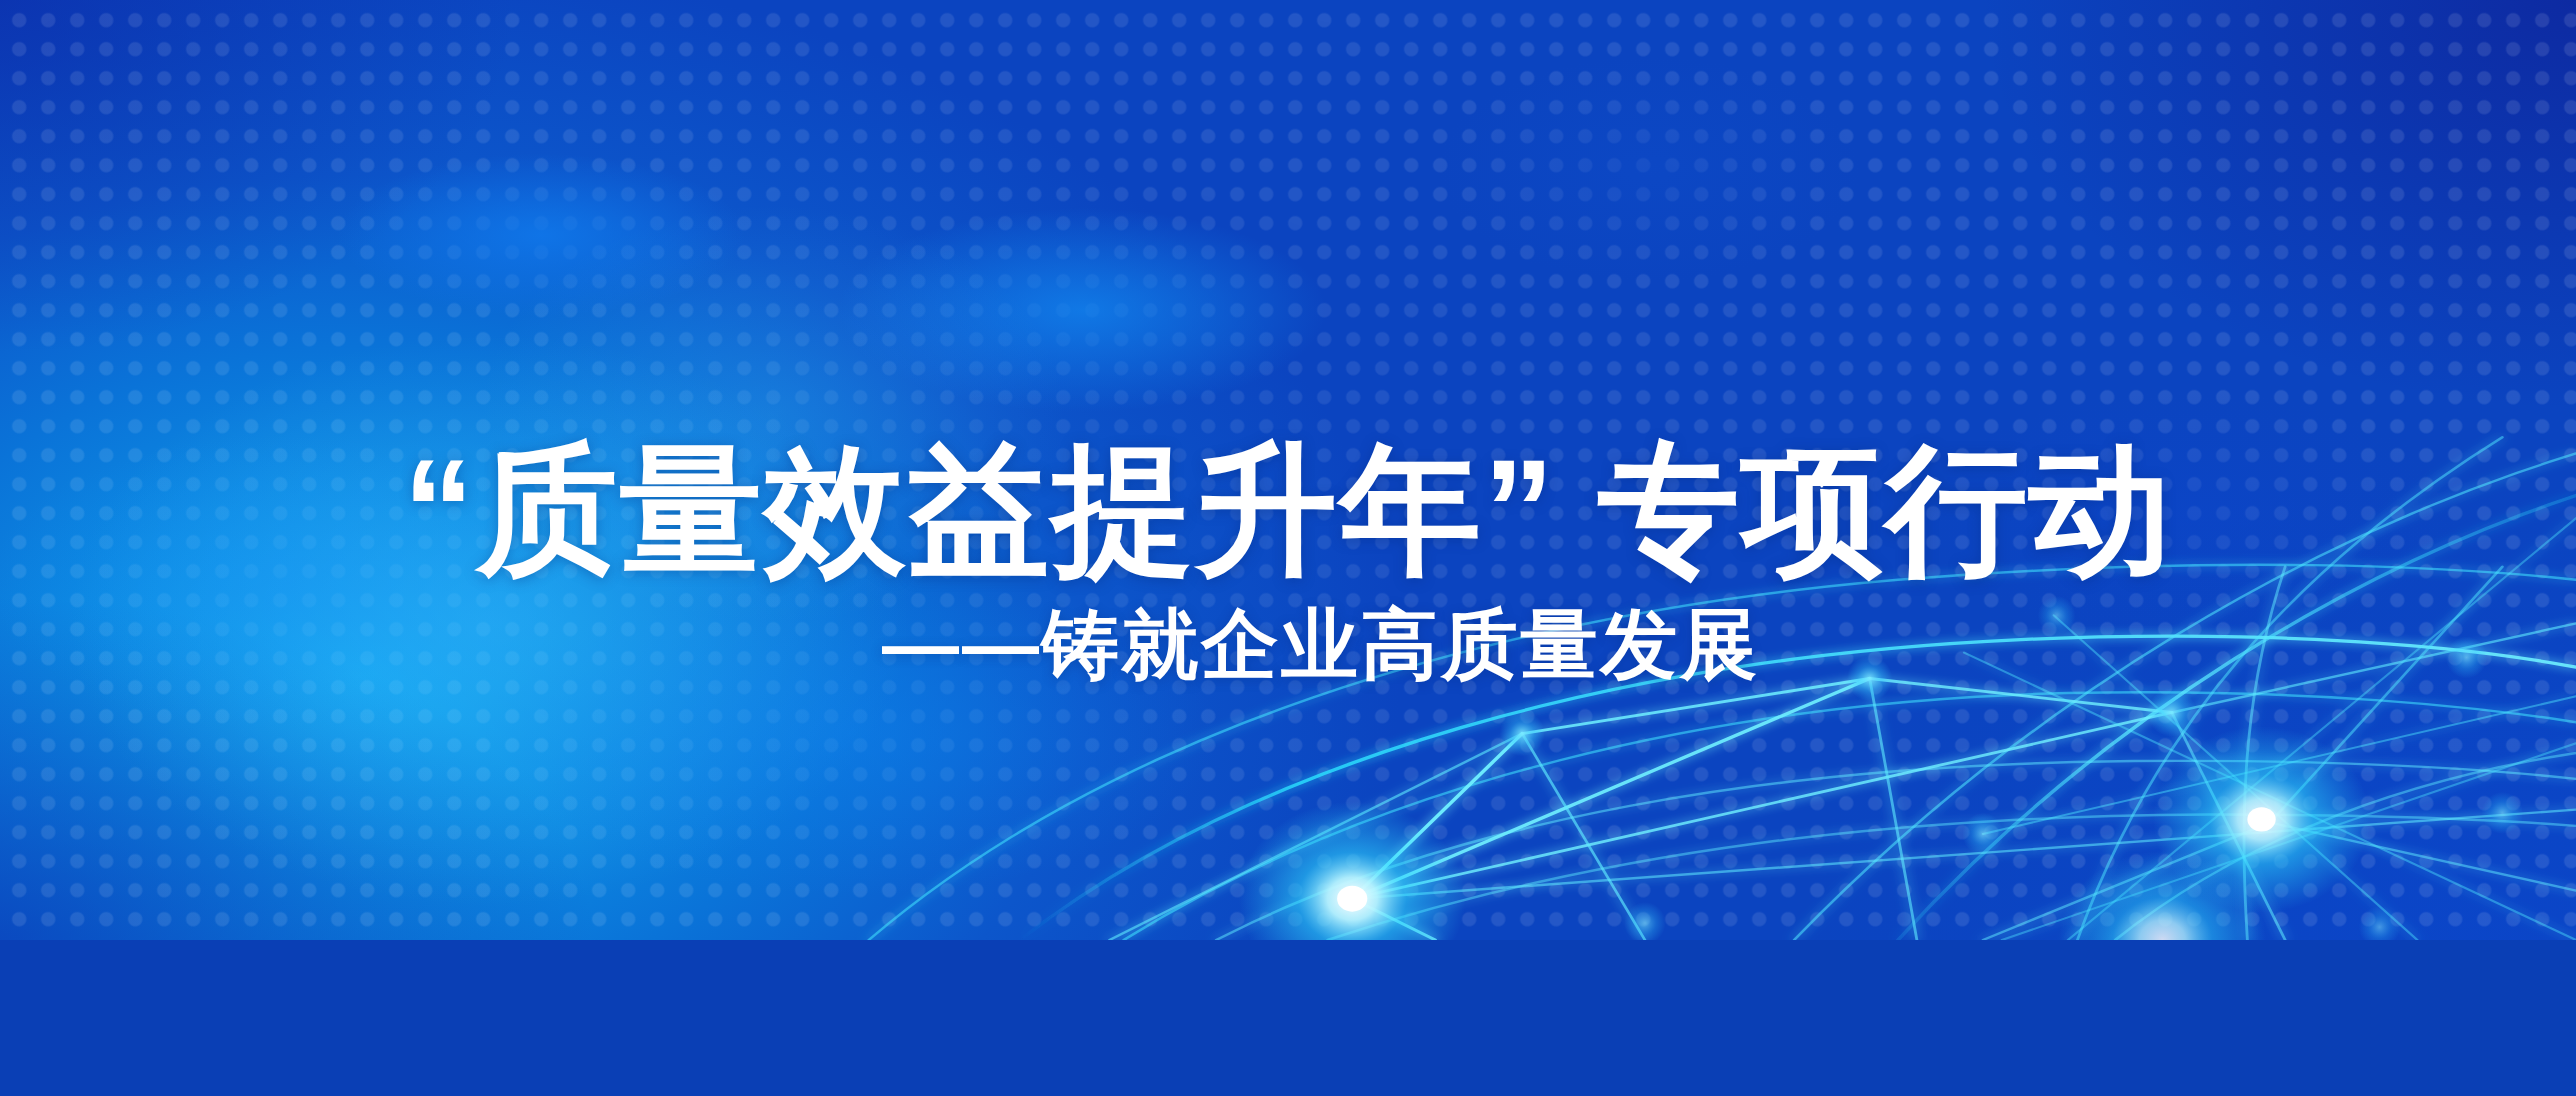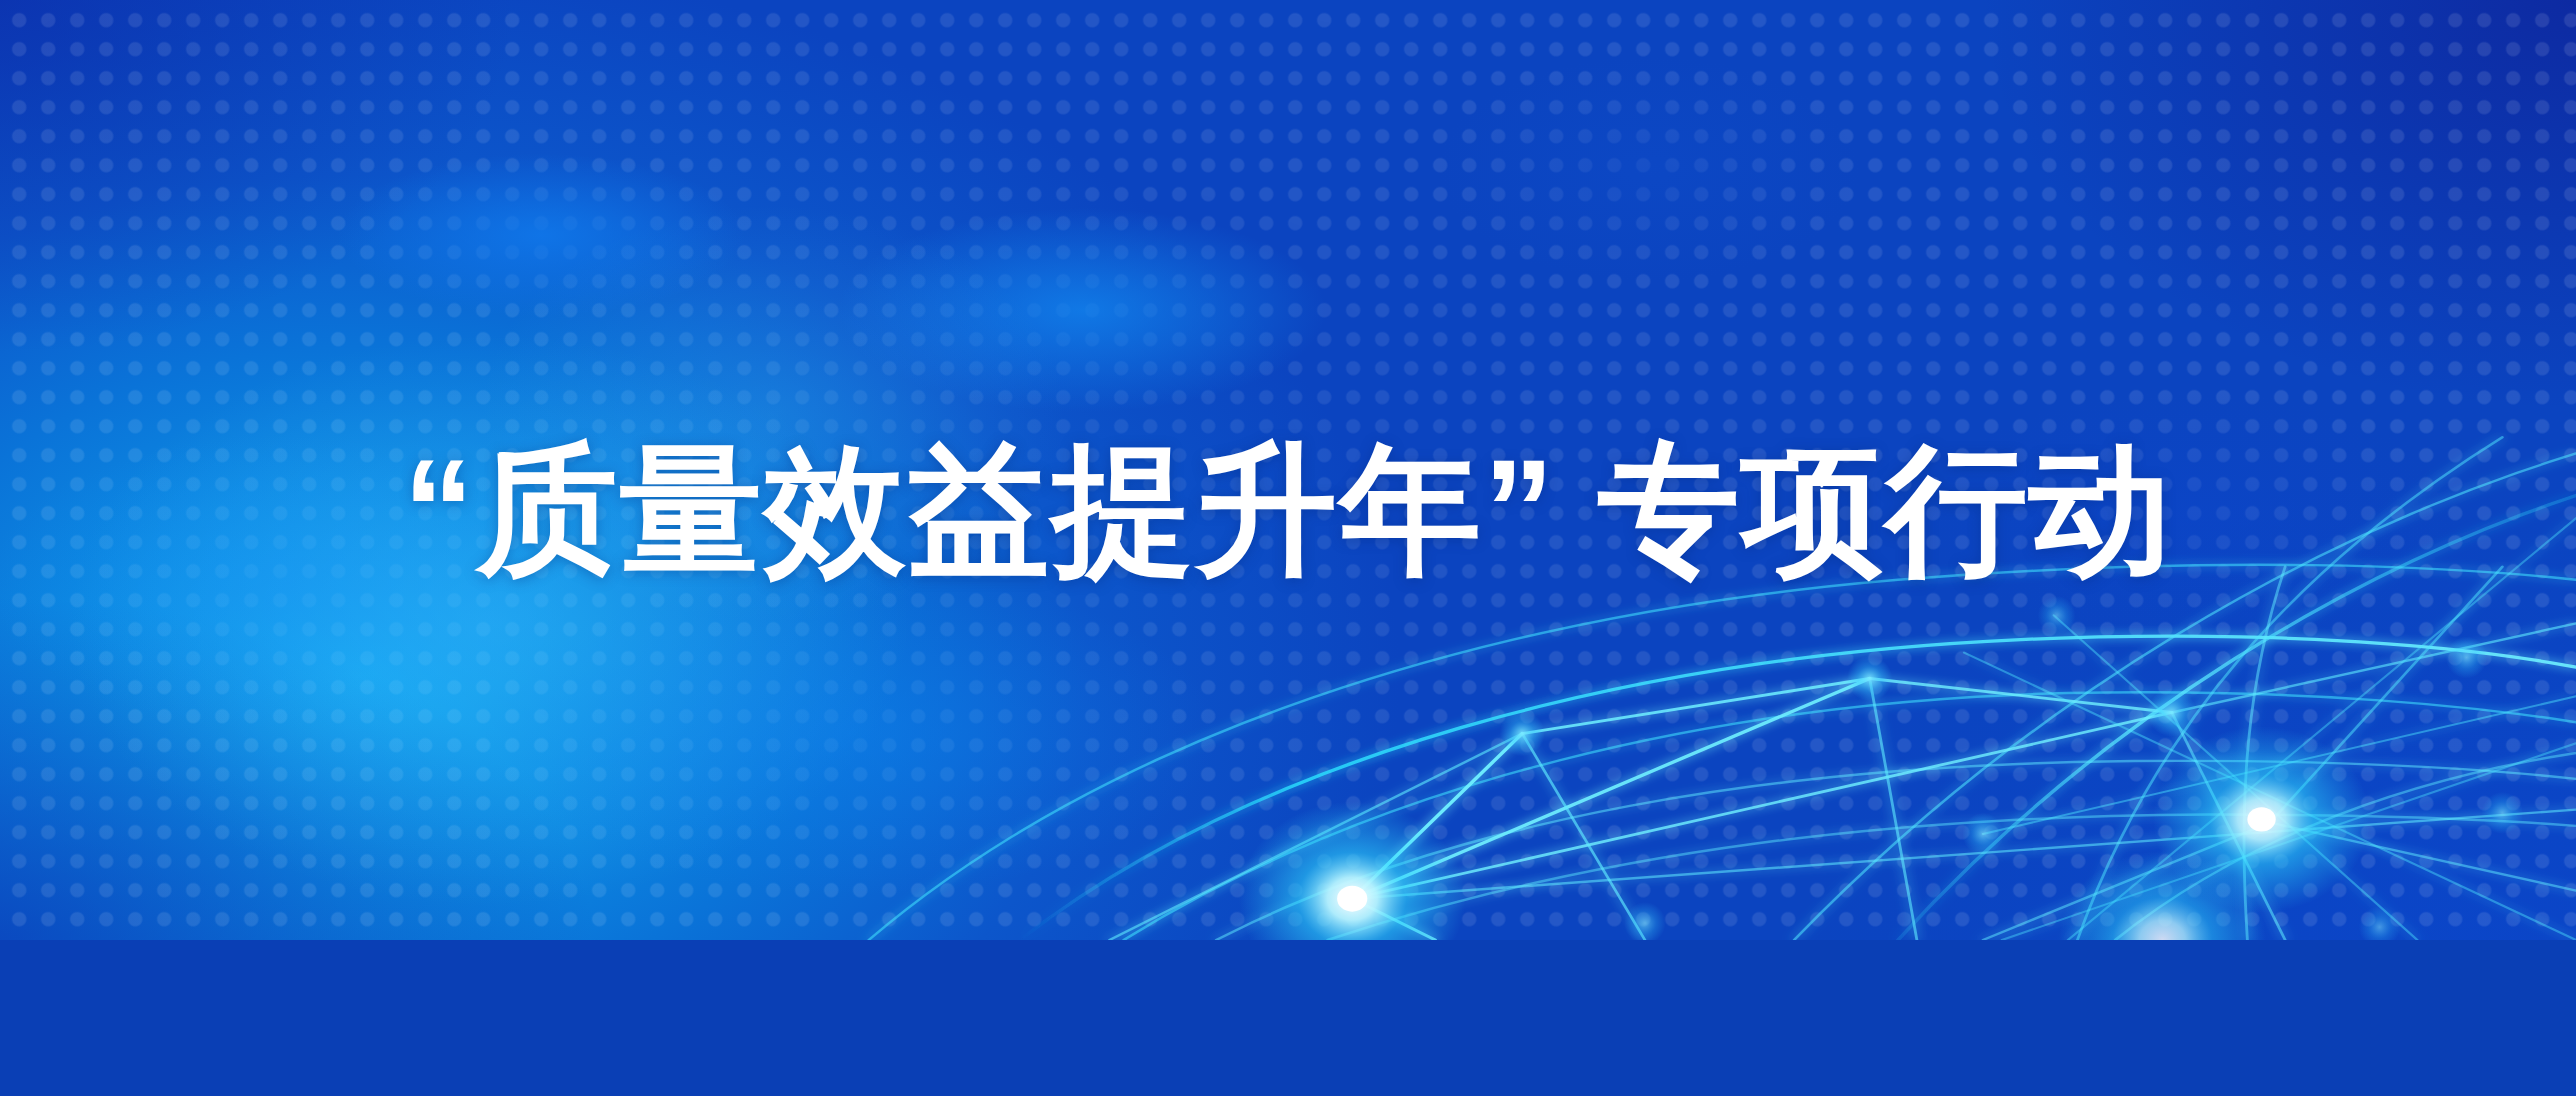--- a/index.html
+++ b/index.html
@@ -181,16 +181,17 @@
         <ellipse cx="2650" cy="1004" rx="22" ry="26" fill="url(#nodeSoft)" opacity=".7"></ellipse>
         <ellipse cx="2178" cy="760" rx="20" ry="24" fill="url(#nodeSoft)" opacity=".6"></ellipse>
         <ellipse cx="1742" cy="1140" rx="22" ry="26" fill="url(#nodeSoft)" opacity=".7"></ellipse>
         <ellipse cx="2520" cy="1145" rx="22" ry="26" fill="url(#nodeSoft)" opacity=".6"></ellipse>
       </g>
     </svg>
   </div>
 
   <div id="text-block">
     <h1 id="main-title">“质量效益提升年” 专项行动</h1>
+    <p id="sub-title">——铸就企业高质量发展</p>
   </div>
 
 </div>
 
 
 </body></html>

